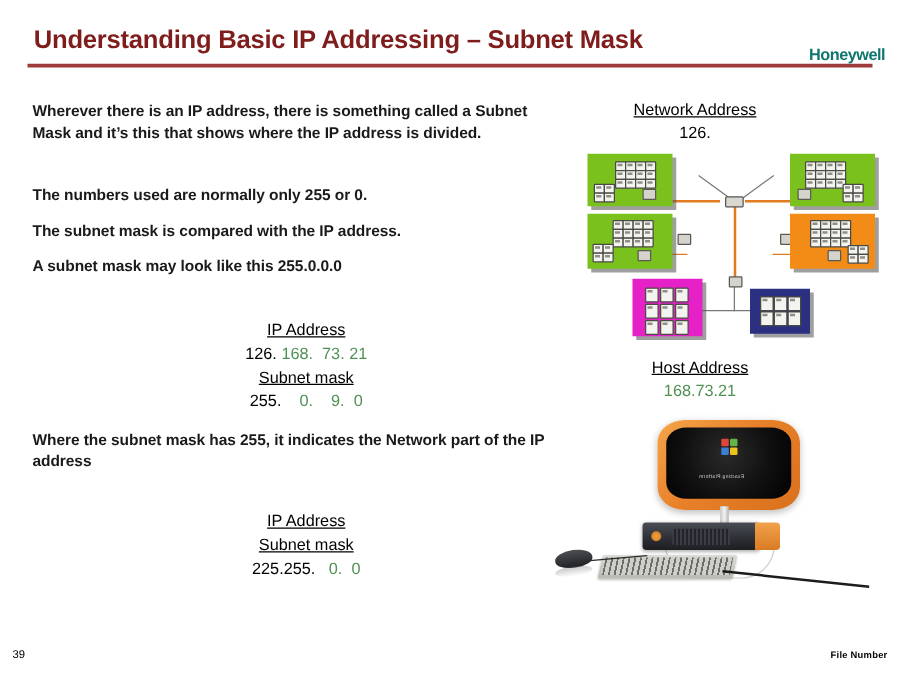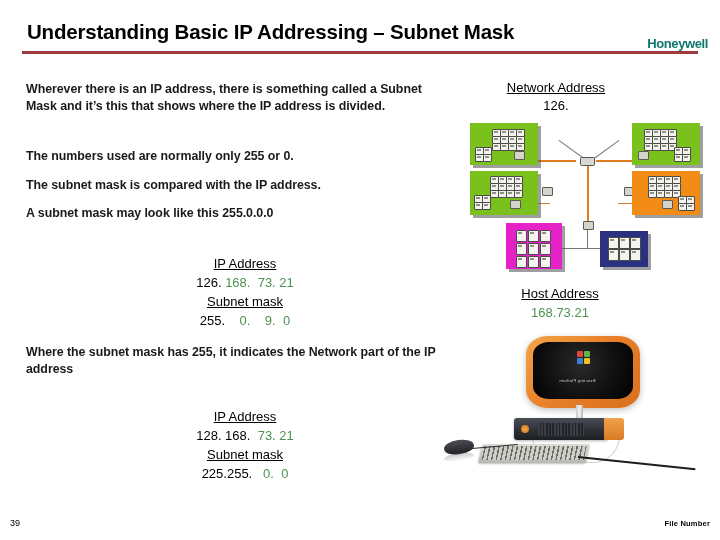--- a/index.html
+++ b/index.html
@@ -17,21 +17,21 @@
   }
 
   
   #slide-title {
     position: absolute;
     left: 27px;
     top: 20px;
     font-size: 20.5px;
     font-weight: bold;
     letter-spacing: -0.2px;
-    color: #000000;
+    color: #7f1d1d;
     white-space: nowrap;
   }
   #title-rule {
     position: absolute;
     left: 22px;
     top: 51px;
     width: 676px;
     height: 2.5px;
     background: #9e3b3b;
   }
@@ -391,21 +391,20 @@
 
 <div class="ip-block" id="ip-block-1">
   <span class="ip-label">IP Address</span>
   <span class="octet-row"><span class="oct-net">126.</span><span class="oct-host"> 168.  73. 21</span></span>
   <span class="ip-label">Subnet mask</span>
   <span class="octet-row"><span class="oct-net">255.</span><span class="oct-host">    0.    9.  0</span></span>
 </div>
 
 <div class="ip-block" id="ip-block-2">
   <span class="ip-label">IP Address</span>
-  <span class="octet-row"><span class="oct-net">128. 168.</span><span class="oct-host">  73. 21</span></span>
   <span class="ip-label">Subnet mask</span>
   <span class="octet-row"><span class="oct-net">225.255.</span><span class="oct-host">   0.  0</span></span>
 </div>
 
 <div id="network-address-label">Network Address</div>
 <div id="network-address-value">126.</div>
 <div id="host-address-label">Host Address</div>
 <div id="host-address-value">168.73.21</div>
 
 <div id="network-diagram">

